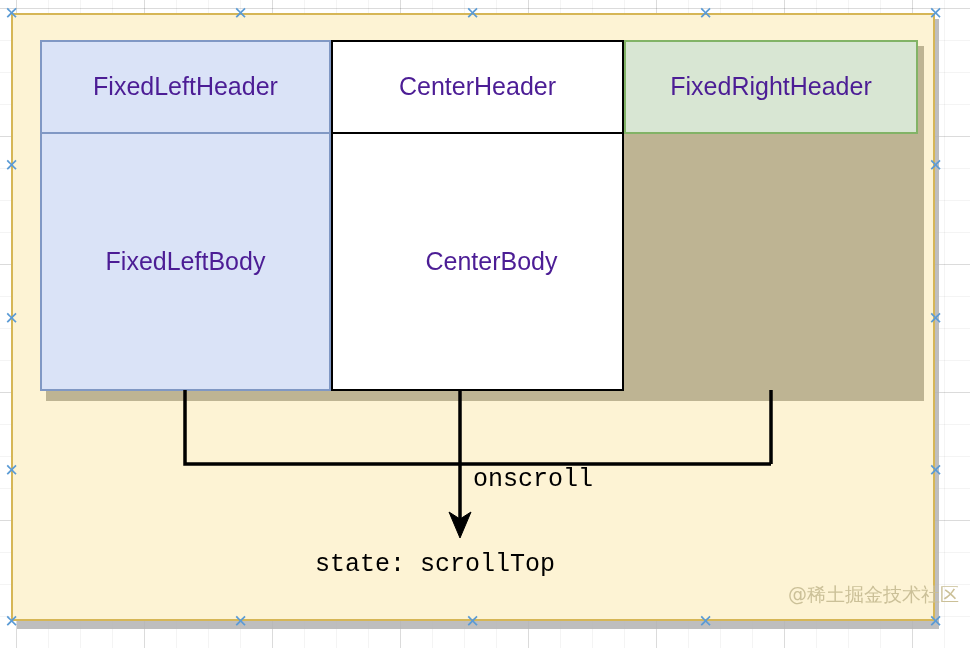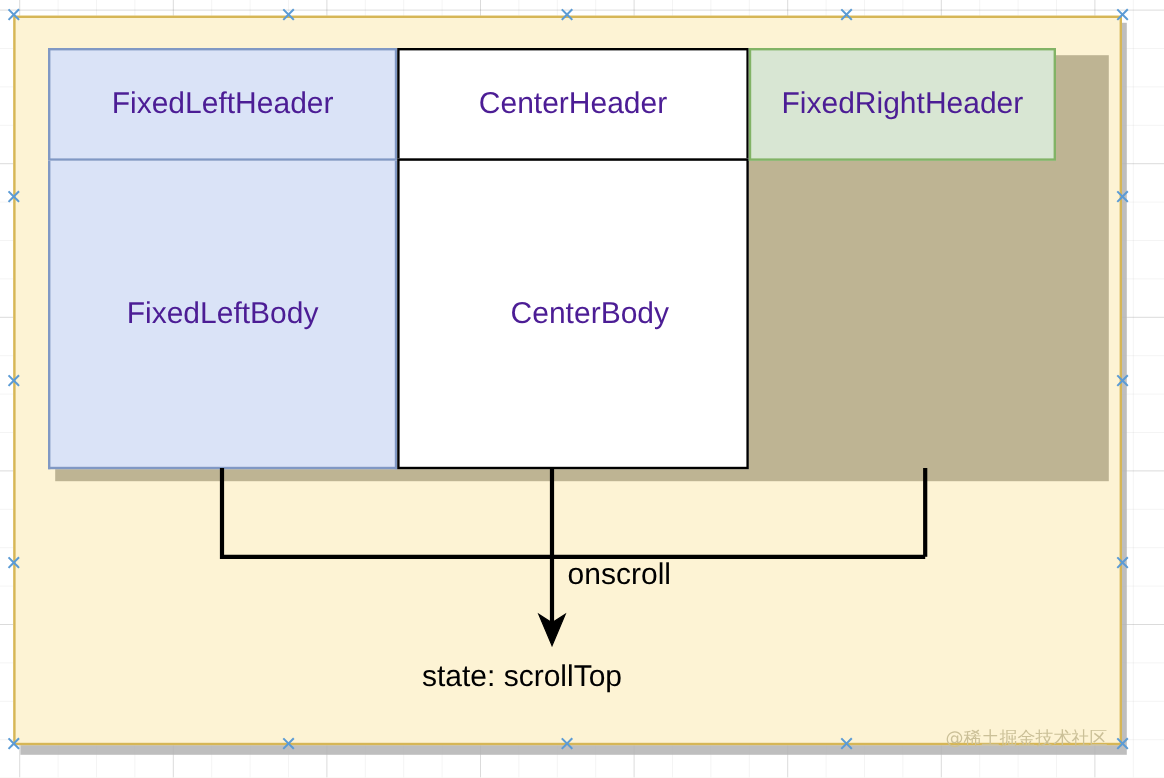--- a/index.html
+++ b/index.html
@@ -84,21 +84,21 @@
     background: #ffffff;
     border: 2px solid #000000;
   }
   .cell-center-body {
     left: 331px; top: 132px; width: 293px; height: 259px;
     background: #ffffff;
     border: 2px solid #000000;
     padding-left: 28px;
   }
   .cell-right-header {
-    left: 624px; top: 40px; width: 256px; height: 94px;
+    left: 624px; top: 40px; width: 294px; height: 94px;
     background: #d8e6d3;
     border: 2px solid #82b366;
   }
   .cell-right-body {
     left: 624px; top: 134px; width: 294px; height: 257px;
     background: #d8e6d3;
     border: 2px solid #82b366;
     border-top: none;
   }
 
@@ -110,40 +110,41 @@
     height: 648px;
     pointer-events: none;
   }
 
   
   .label {
     position: absolute;
     font-size: 25px;
     color: #000000;
     white-space: nowrap;
+    font-family: Liberation Mono, monospace;
   }
   .label-onscroll {
     left: 473px;
     top: 465px;
   }
   .label-state {
     left: 0;
     right: 0;
     top: 550px;
     text-align: center;
     width: 970px;
     transform: translateX(-50px);
   }
 
   
   .watermark {
     position: absolute;
     left: 788px;
-    top: 606px;
-    font-size: 15px;
+    top: 582px;
+    font-size: 19px;
     color: #cbc098;
     white-space: nowrap;
     font-family: "DejaVu Sans", sans-serif;
     text-align: center;
   }
 
   
   .handle {
     position: absolute;
     width: 15px;

